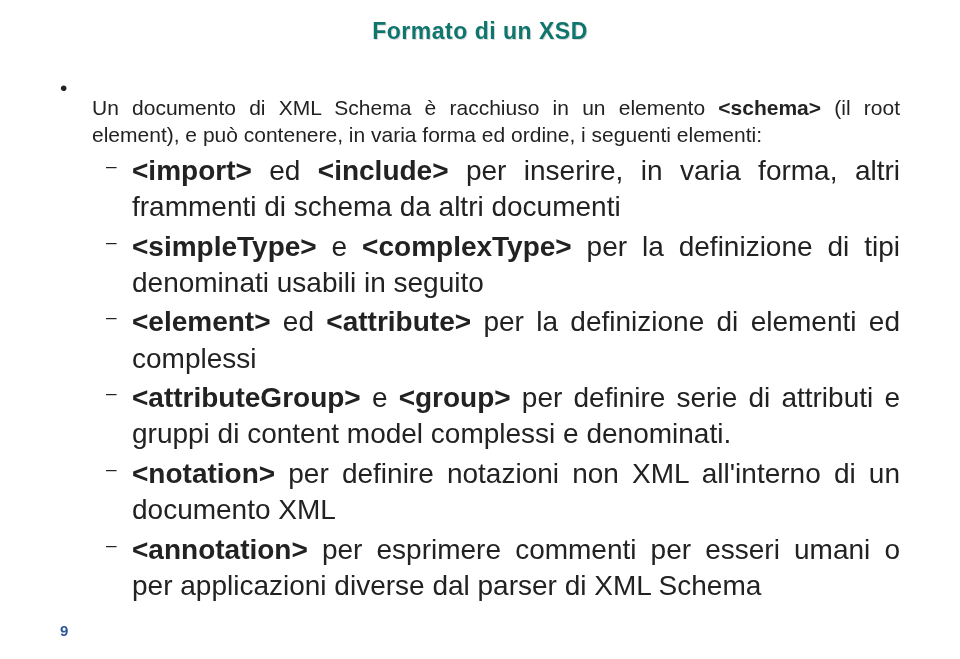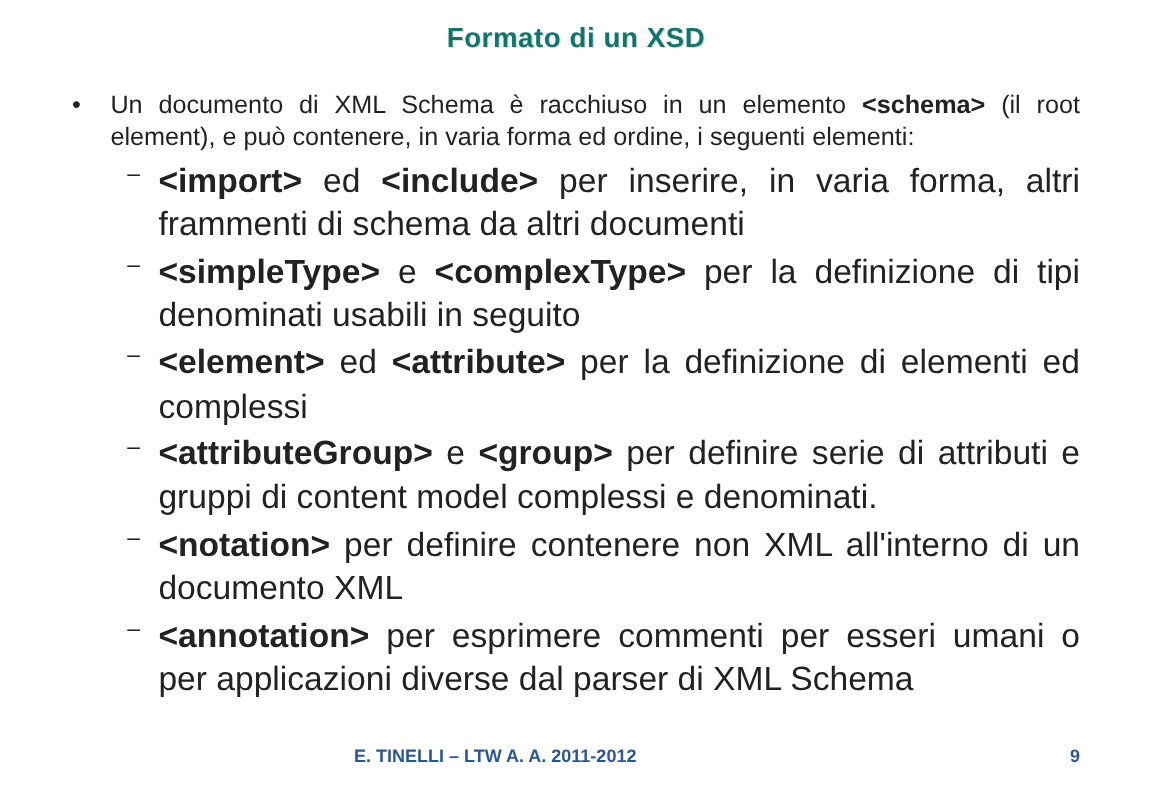--- a/index.html
+++ b/index.html
@@ -33,20 +33,21 @@
       display: flex;
       margin-bottom: 4px;
       text-align: justify;
     }
     .main-bullet-marker {
       flex: 0 0 32px;
       font-size: 21px;
     }
     .main-bullet-text {
       flex: 1;
+      margin-top: 20px;
     }
     .sub-bullets {
       margin-left: 46px;
     }
     .sub-bullet {
       display: flex;
       margin-bottom: 3px;
       text-align: justify;
     }
     .sub-bullet-marker {
@@ -121,29 +122,28 @@
     <div class="sub-bullet">
       <div class="sub-bullet-marker">–</div>
       <div class="sub-bullet-text">
         <span class="bold">&lt;attributeGroup&gt;</span><span> e </span><span class="bold">&lt;group&gt;</span><span> per definire serie di attributi e gruppi di content model complessi e denominati.</span>
       </div>
     </div>
 
     <div class="sub-bullet">
       <div class="sub-bullet-marker">–</div>
       <div class="sub-bullet-text">
-        <span class="bold">&lt;notation&gt;</span><span> per definire contenere non XML all'interno di un documento XML</span>
+        <span class="bold">&lt;notation&gt;</span><span> per definire notazioni non XML all'interno di un documento XML</span>
       </div>
     </div>
 
     <div class="sub-bullet">
       <div class="sub-bullet-marker">–</div>
       <div class="sub-bullet-text">
         <span class="bold">&lt;annotation&gt;</span><span> per esprimere commenti per esseri umani o per applicazioni diverse dal parser di XML Schema</span>
       </div>
     </div>
   </div>
 </div>
 
 <div class="footer">
-  <div class="footer-left">E. TINELLI – LTW  A. A. 2011-2012</div>
   <div class="footer-right">9</div>
 </div>
 
 </body></html>

